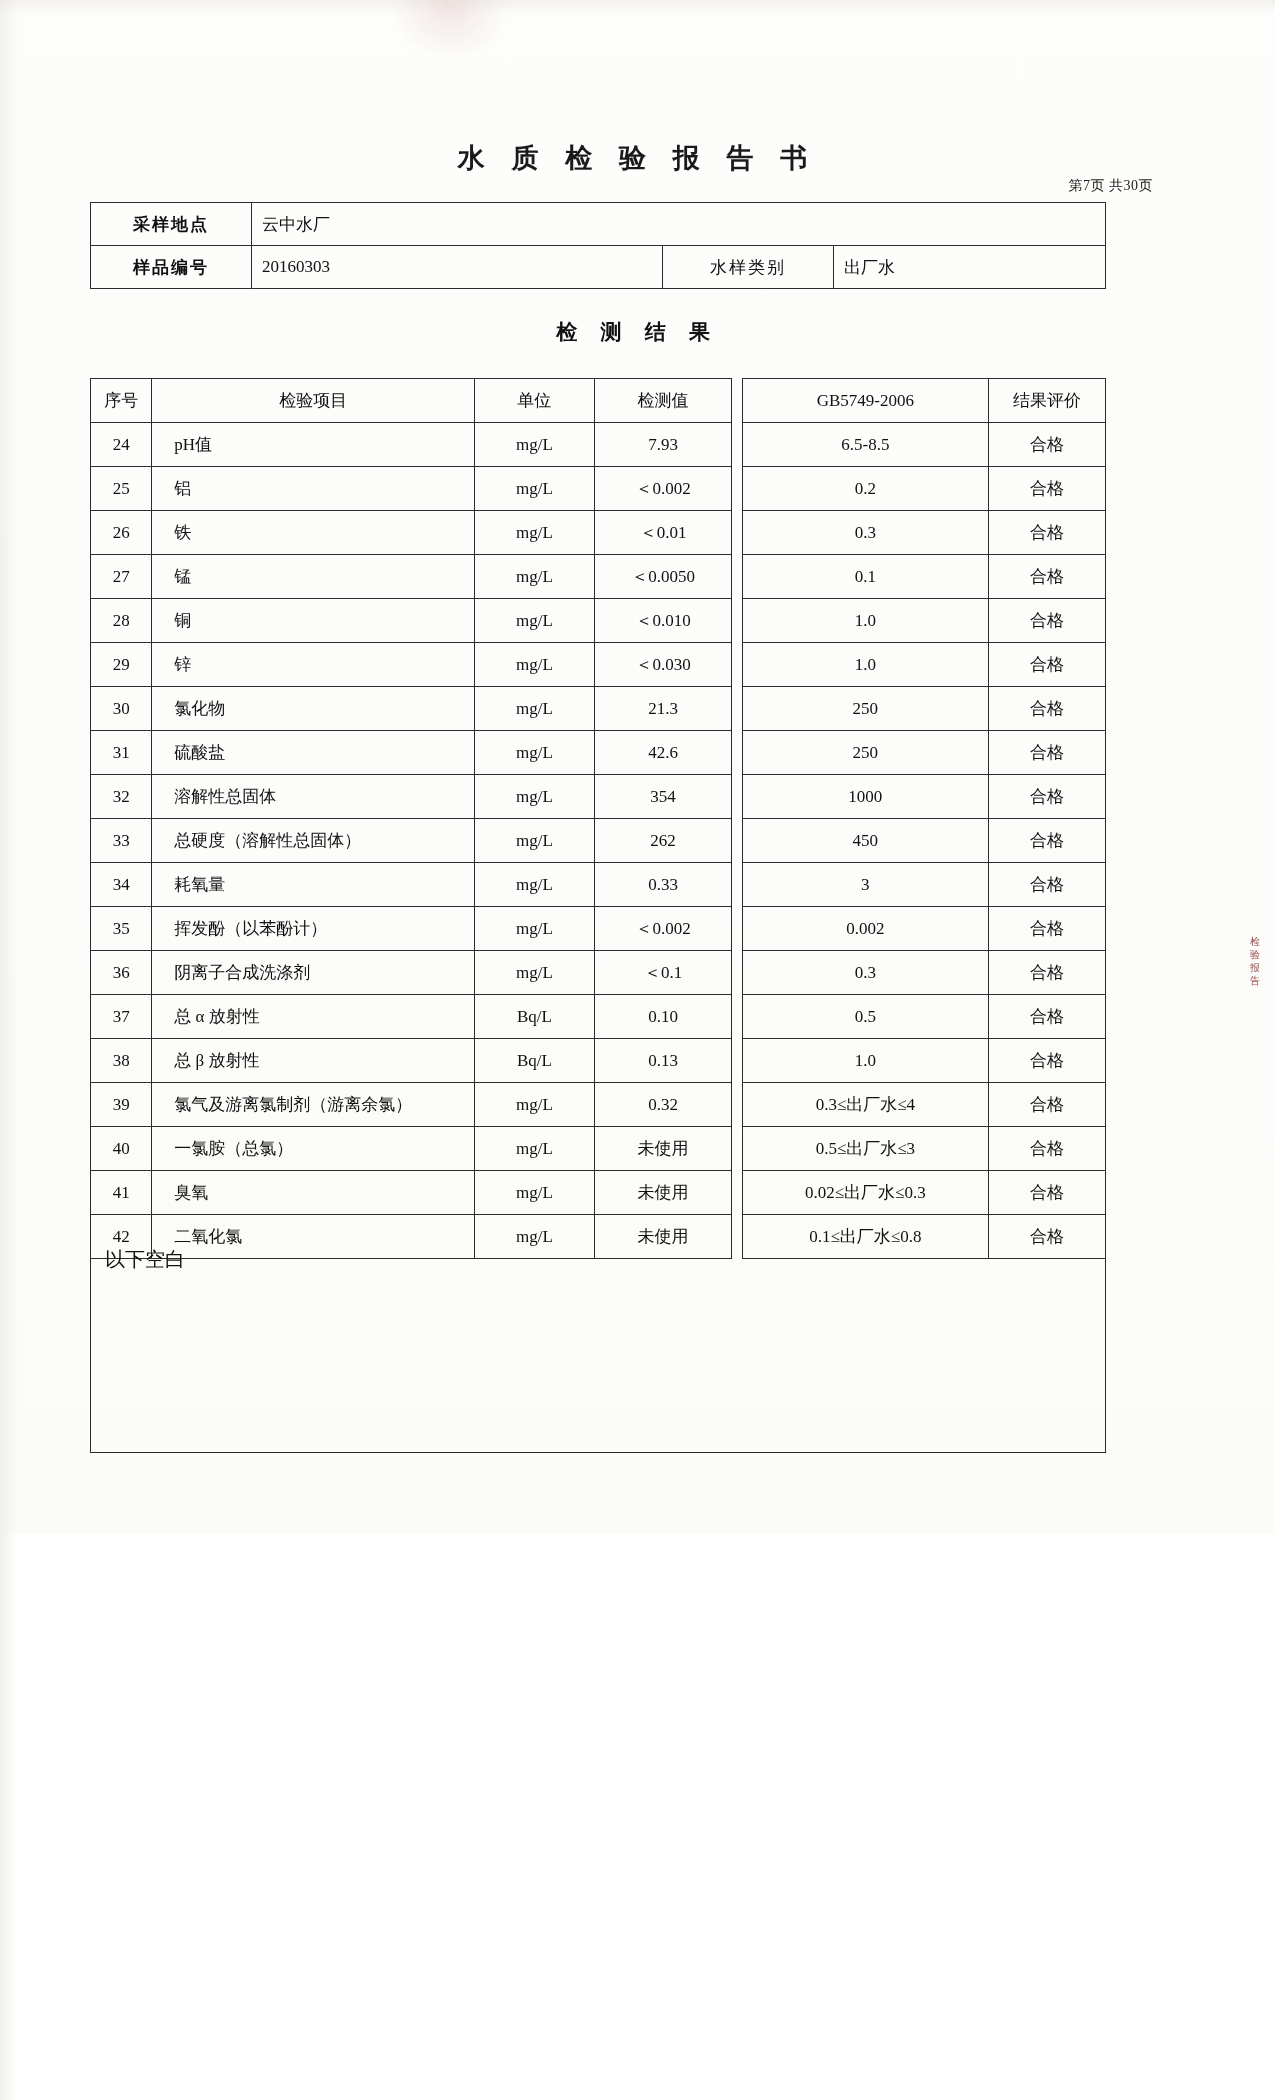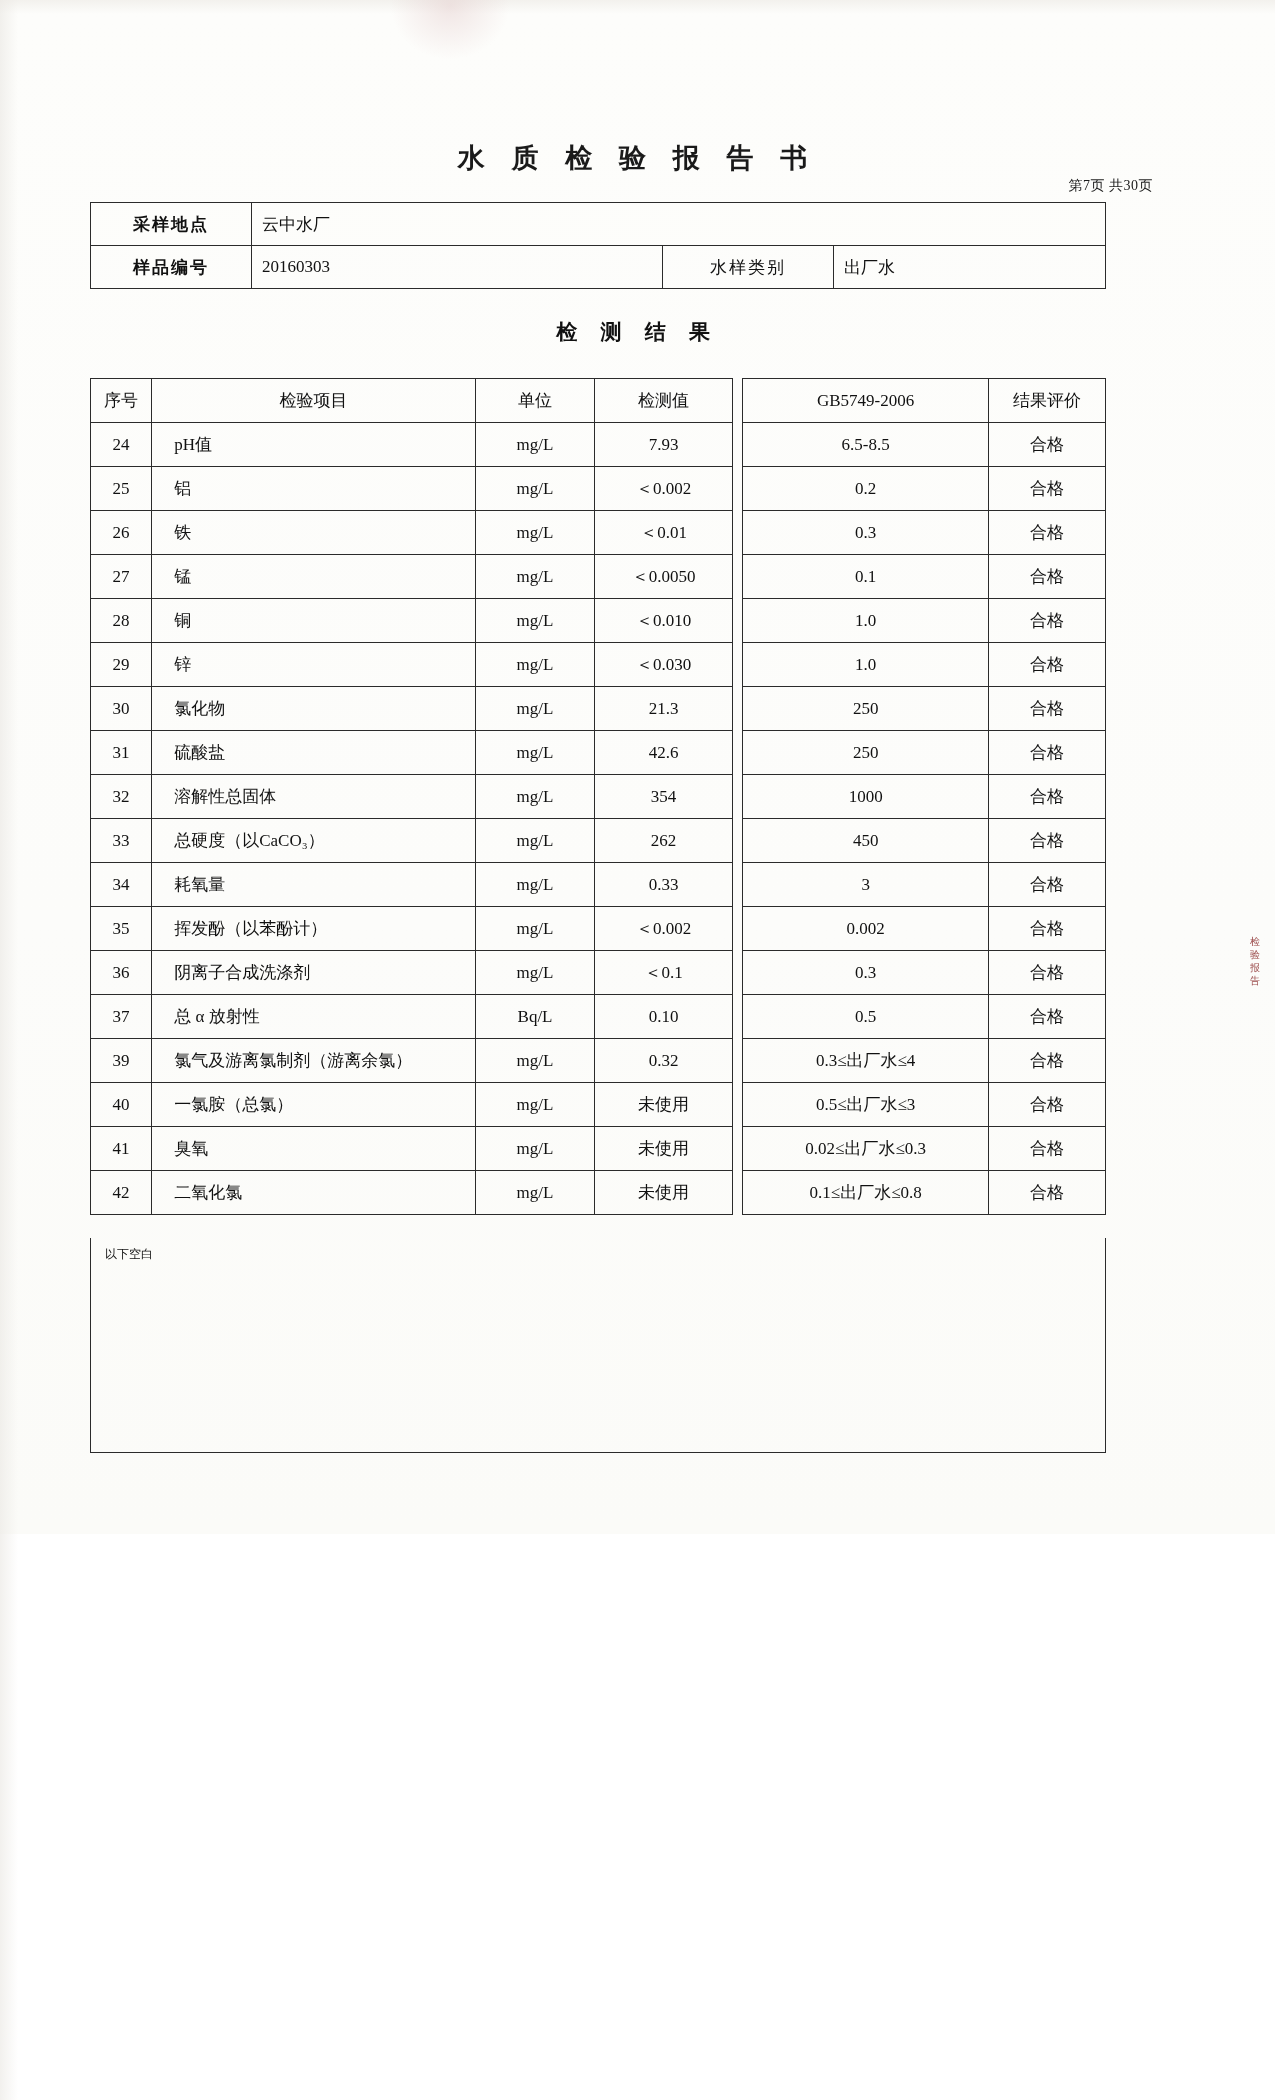--- a/index.html
+++ b/index.html
@@ -126,21 +126,21 @@
   .c-std    { width: 252px; text-align: center; }
   .c-eval   { width: 120px; text-align: center; }
   .blank-note {
     position: absolute;
     left: 90px; top: 1238px;
     width: 1016px;
     height: 215px;
     border: 1px solid #2b2b2b;
     border-top: none;
     box-sizing: border-box;
-    font-size: 12px;
+    font-size: 20px;
     padding: 8px 0 0 14px;
   }
 
   
   .side-marks {
     position: absolute;
     right: 12px; top: 935px;
     width: 16px;
     font-size: 10px;
     line-height: 13px;
@@ -269,21 +269,21 @@
             <td class="c-no">32</td>
             <td class="c-item">溶解性总固体</td>
             <td class="c-unit">mg/L</td>
             <td class="c-val">354</td>
             <td class="c-gap"></td>
             <td class="c-std">1000</td>
             <td class="c-eval">合格</td>
           </tr>
           <tr>
             <td class="c-no">33</td>
-            <td class="c-item">总硬度（以CaCO₃）</td>
+            <td class="c-item">总硬度（溶解性总固体）</td>
             <td class="c-unit">mg/L</td>
             <td class="c-val">262</td>
             <td class="c-gap"></td>
             <td class="c-std">450</td>
             <td class="c-eval">合格</td>
           </tr>
           <tr>
             <td class="c-no">34</td>
             <td class="c-item">耗氧量</td>
             <td class="c-unit">mg/L</td>
@@ -310,20 +310,29 @@
             <td class="c-std">0.3</td>
             <td class="c-eval">合格</td>
           </tr>
           <tr>
             <td class="c-no">37</td>
             <td class="c-item">总 α 放射性</td>
             <td class="c-unit">Bq/L</td>
             <td class="c-val">0.10</td>
             <td class="c-gap"></td>
             <td class="c-std">0.5</td>
+            <td class="c-eval">合格</td>
+          </tr>
+          <tr>
+            <td class="c-no">38</td>
+            <td class="c-item">总 β 放射性</td>
+            <td class="c-unit">Bq/L</td>
+            <td class="c-val">0.13</td>
+            <td class="c-gap"></td>
+            <td class="c-std">1.0</td>
             <td class="c-eval">合格</td>
           </tr>
           <tr>
             <td class="c-no">39</td>
             <td class="c-item">氯气及游离氯制剂（游离余氯）</td>
             <td class="c-unit">mg/L</td>
             <td class="c-val">0.32</td>
             <td class="c-gap"></td>
             <td class="c-std">0.3≤出厂水≤4</td>
             <td class="c-eval">合格</td>

